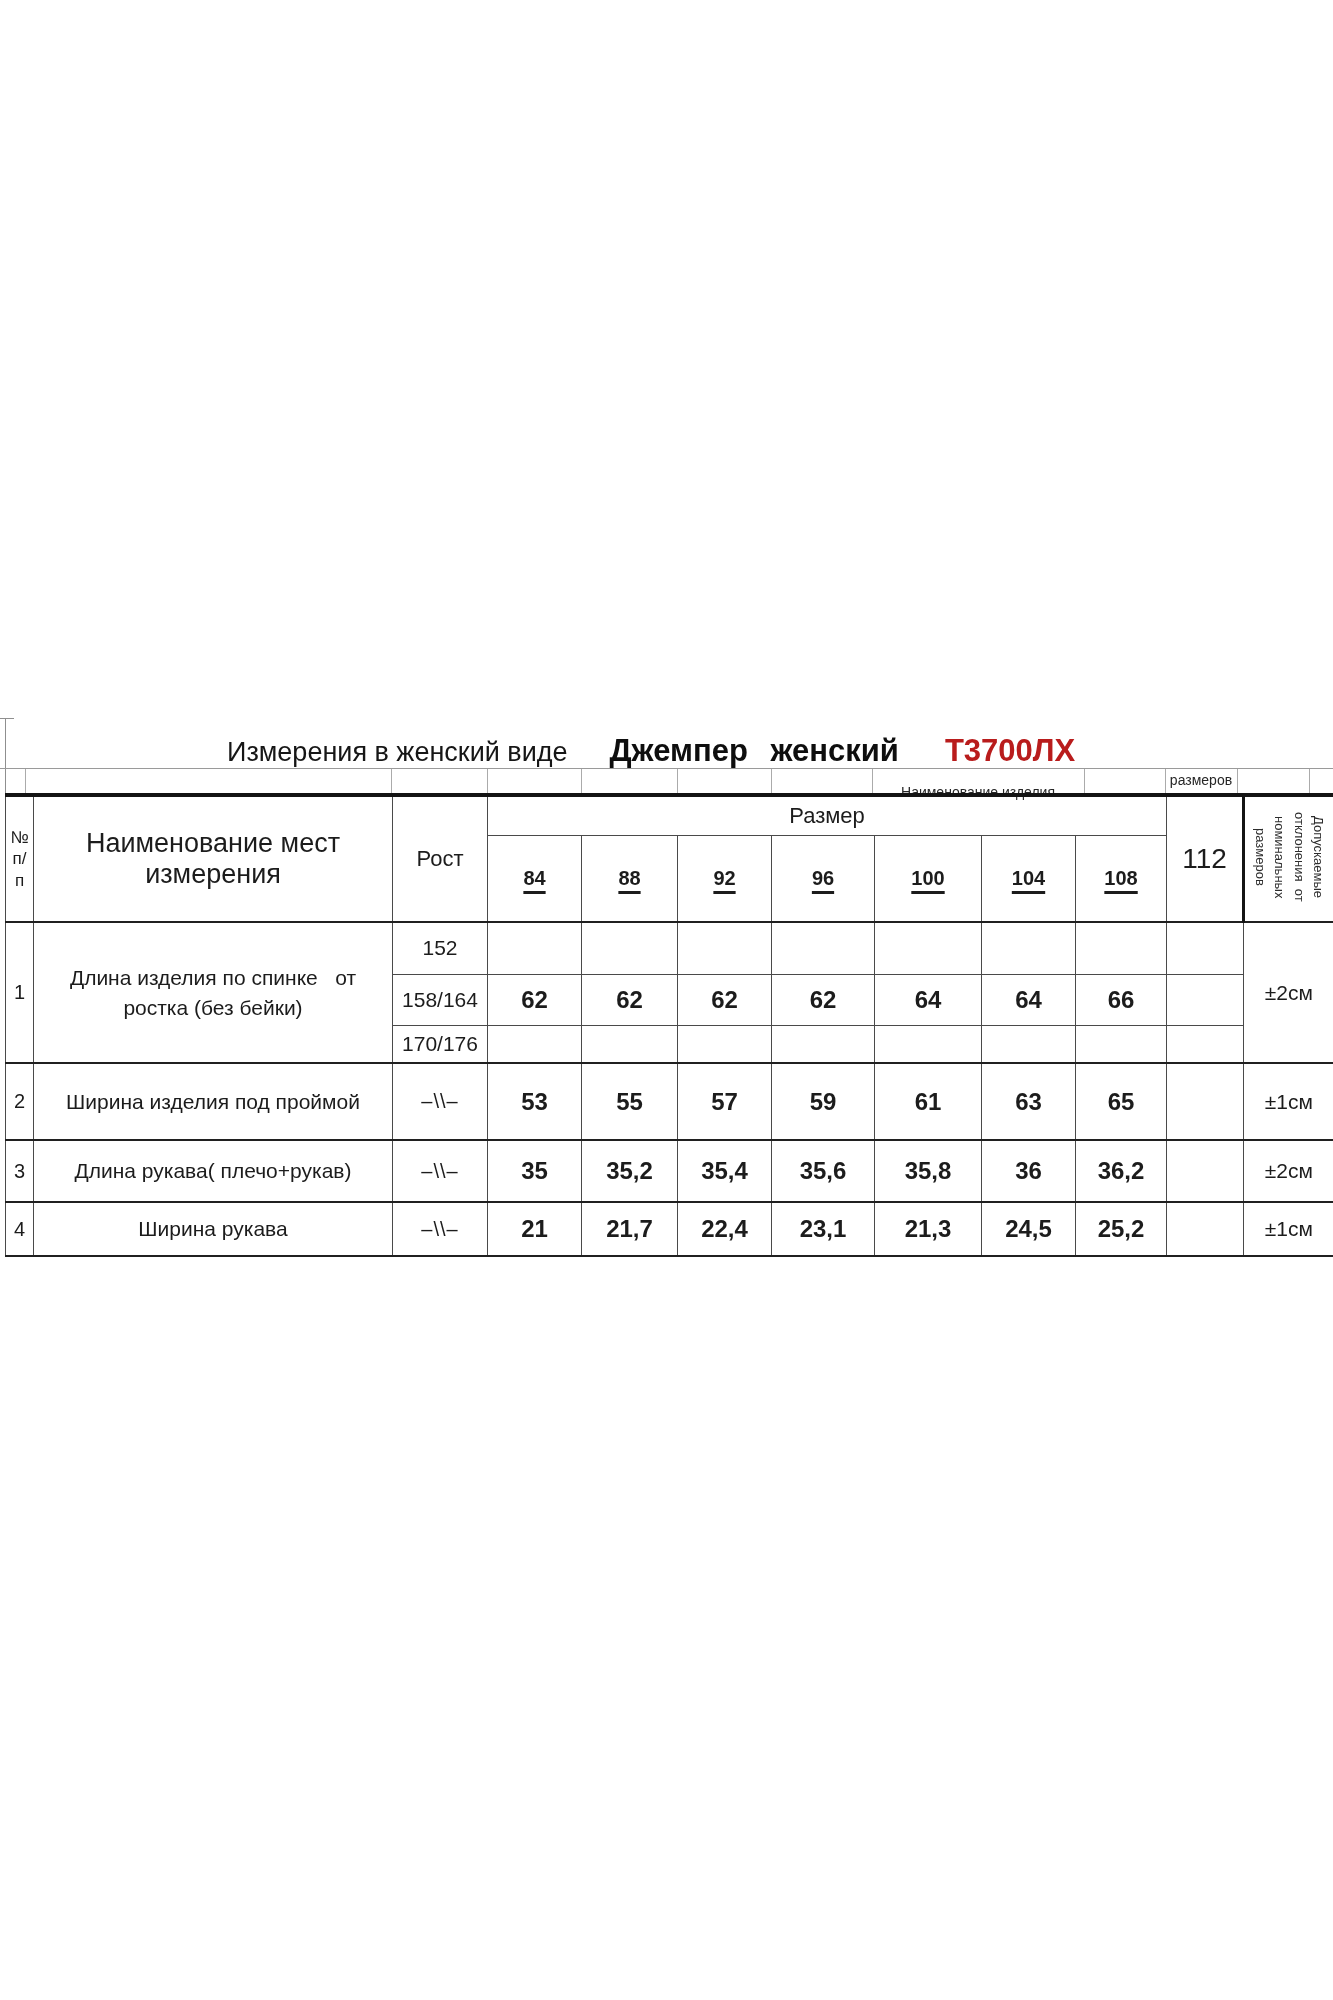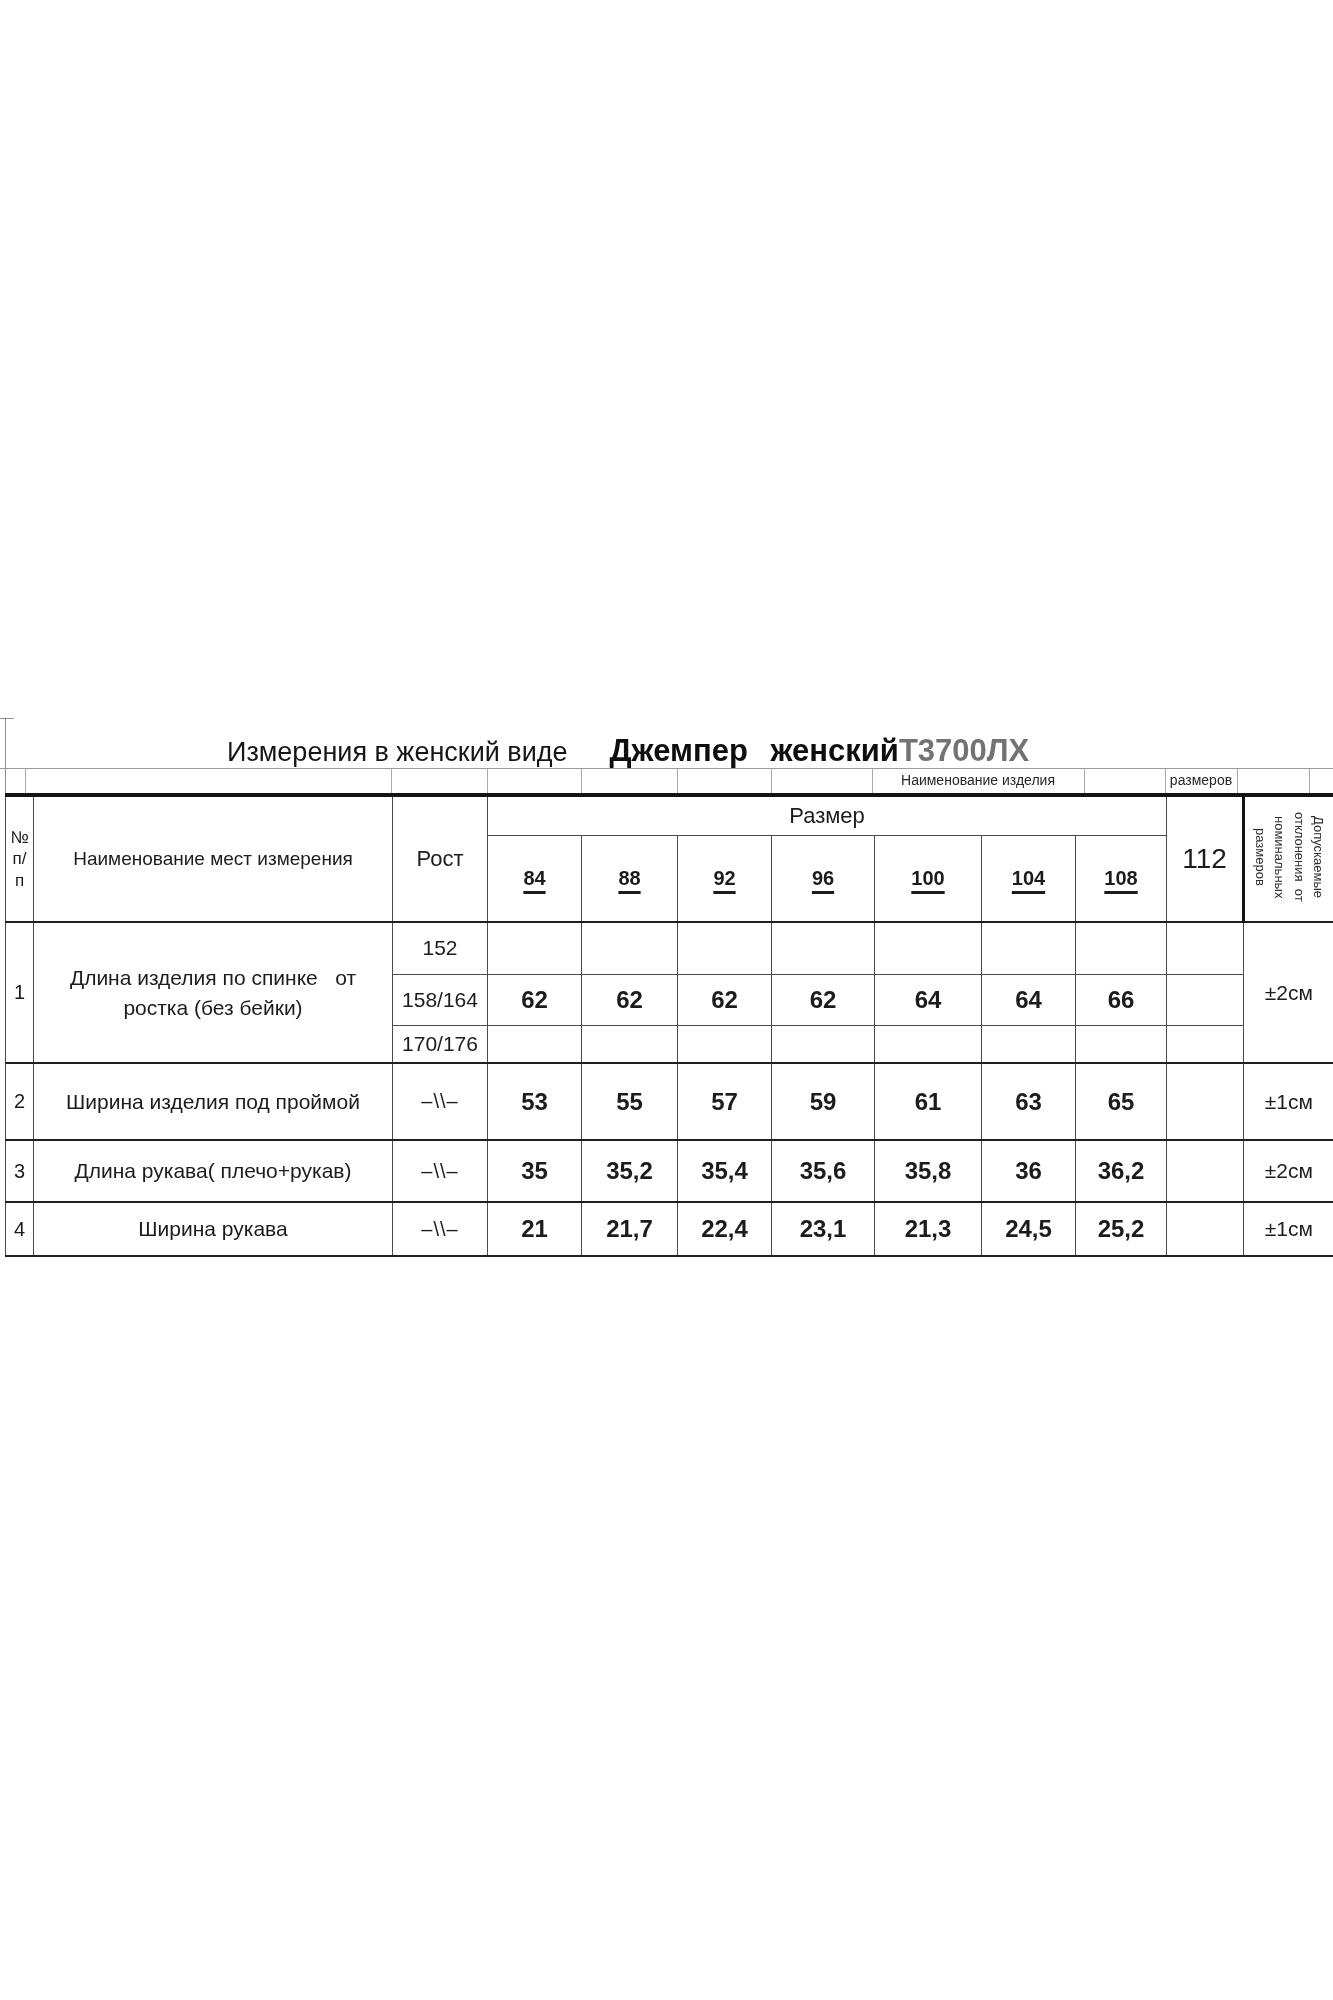--- a/index.html
+++ b/index.html
@@ -10,28 +10,28 @@
   .abs { position:absolute; }
 
   
   .artifact-h { left:0; top:718px; width:14px; height:1px; background:#8f8f8f; }
   .artifact-v { left:5px; top:718px; width:1px; height:75px; background:#8f8f8f; }
 
   
   .title-row { left:227px; top:733px; white-space:nowrap; }
   .title-row .t1 { font-size:27px; color:#161616; }
   .title-row .t2 { font-size:31px; font-weight:700; margin-left:42px; word-spacing:14px; color:#0e0e0e; }
-  .title-row .t3 { font-size:31px; font-weight:700; color:#737373; }
+  .title-row .t3 { font-size:31px; font-weight:700; margin-left:46px; color:#b91c1c; }
 
   
   .meta-topline { left:0; top:768px; width:1333px; height:1px; background:#9a9a9a; }
   .meta-grid { top:769px; width:1px; height:24px; background:#ababab; }
   .meta-label { top:768px; height:25px; line-height:25px; text-align:center;
                 font-size:14px; color:#262626; }
-  .meta-name    { left:872px;  width:212px; }
+  .meta-name    { left:872px;  width:212px;margin-top:12px; }
   .meta-article { left:1165px; width:72px; }
 
   
   table.size-table {
     position:absolute; left:5px; top:793px;
     border-collapse:collapse; table-layout:fixed; width:1328px;
   }
   .size-table td {
     border:1px solid #4a4a4a; padding:0; text-align:center; vertical-align:middle;
     overflow:hidden; color:#1c1c1c;
@@ -42,21 +42,21 @@
   tr.major > td { border-top:2px solid #202020; }
   tr.last > td { border-bottom:2px solid #202020; }
   td.tol { border-right:none; }
   td.tol-h { border-left:3px solid #141414; border-right:none; }
 
   tr.hr1 { height:40px; }  tr.hr2 { height:87px; }
   tr.r1a { height:52px; }  tr.r1b { height:51px; }  tr.r1c { height:38px; }
   tr.r2  { height:77px; }  tr.r3  { height:62px; }  tr.r4  { height:54px; }
 
   .c-num    { font-size:17px; line-height:1.25; white-space:pre-line; }
-  .c-nameh  { font-size:19px; }
+  .c-nameh  { font-size:27px; }
   .c-rosth  { font-size:22px; }
   .c-razmer { font-size:22px; }
   .c-sizeh  { font-size:20px; font-weight:700; text-decoration:underline;
               text-decoration-thickness:2.5px; text-underline-offset:6px; }
   .c-112    { font-size:28px; vertical-align:bottom; padding-bottom:16px; }
   .rot      { writing-mode:vertical-rl; white-space:pre-wrap; font-size:13px;
               line-height:1.5; color:#2d2d2d; display:inline-block; text-align:center; }
   .c-rownum { font-size:20px; }
   .c-rowname{ font-size:21px; white-space:pre-wrap; line-height:1.4; }
   .c-rost   { font-size:21px;margin-top:13px; }

